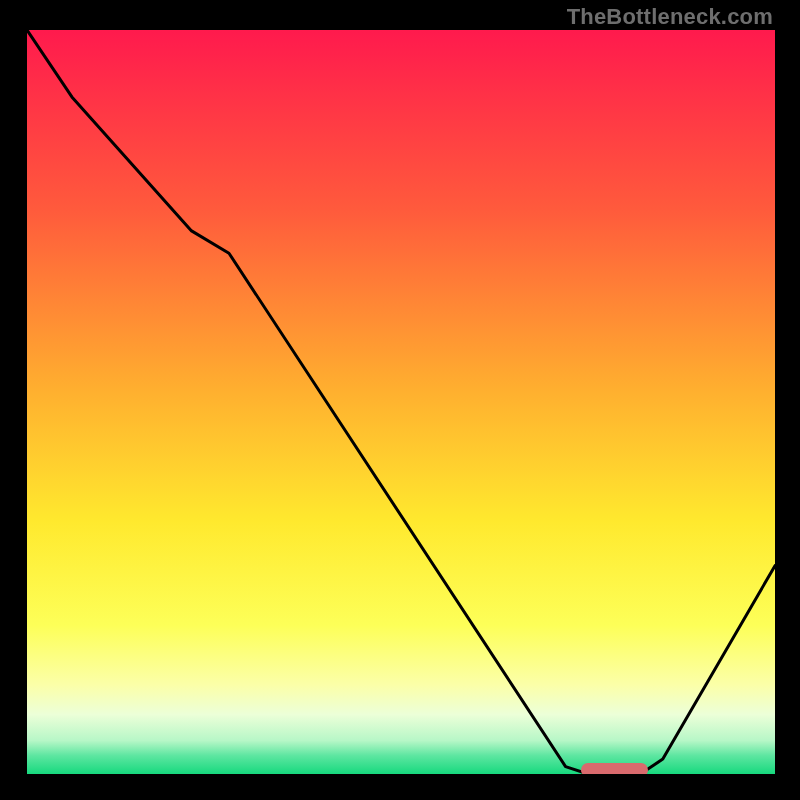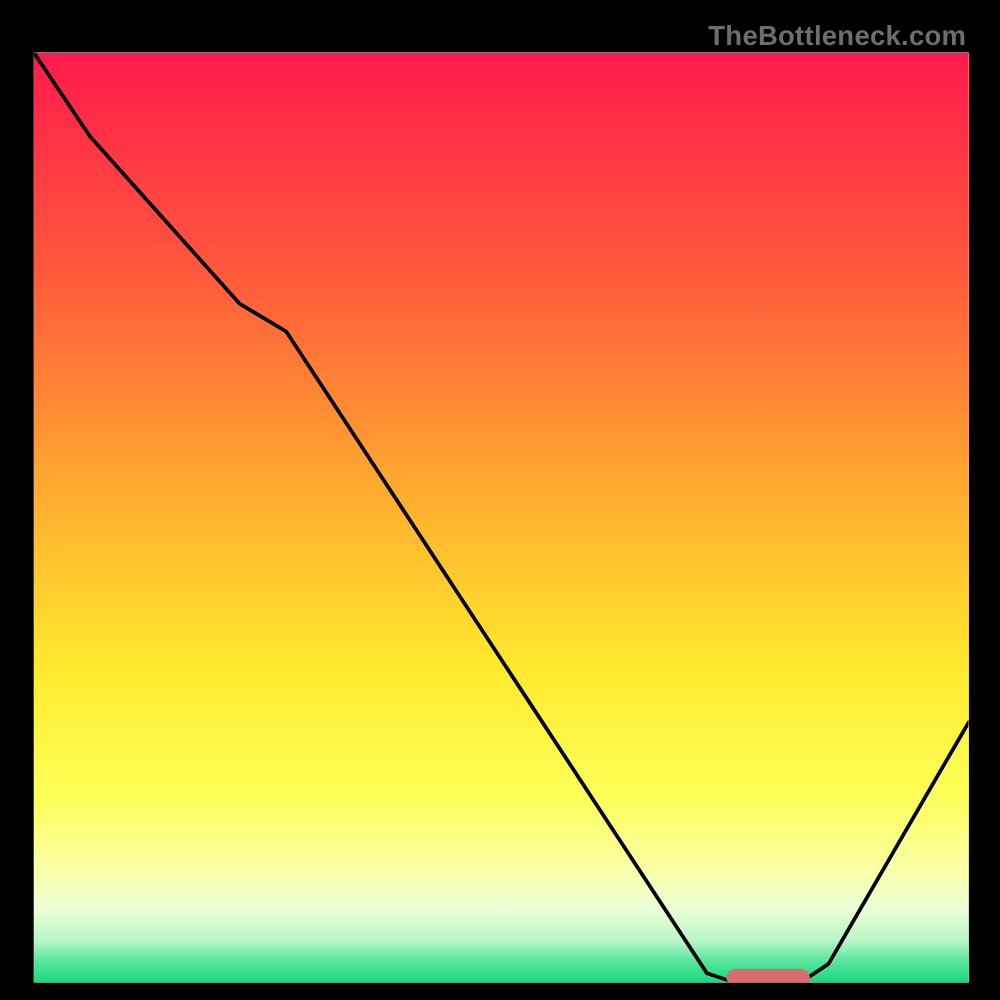--- a/index.html
+++ b/index.html
@@ -6,21 +6,21 @@
     margin: 0;
     padding: 0;
     width: 800px;
     height: 800px;
     background: #000;
     overflow: hidden;
   }
   .frame {
     position: absolute;
     left: 0;
-    top: 12px;
+    top: 0;
     width: 800px;
     height: 656px;
     background: #000;
   }
   .plot-area {
     position: absolute;
     background: #fff;
     overflow: hidden;
   }
   .gradient {

